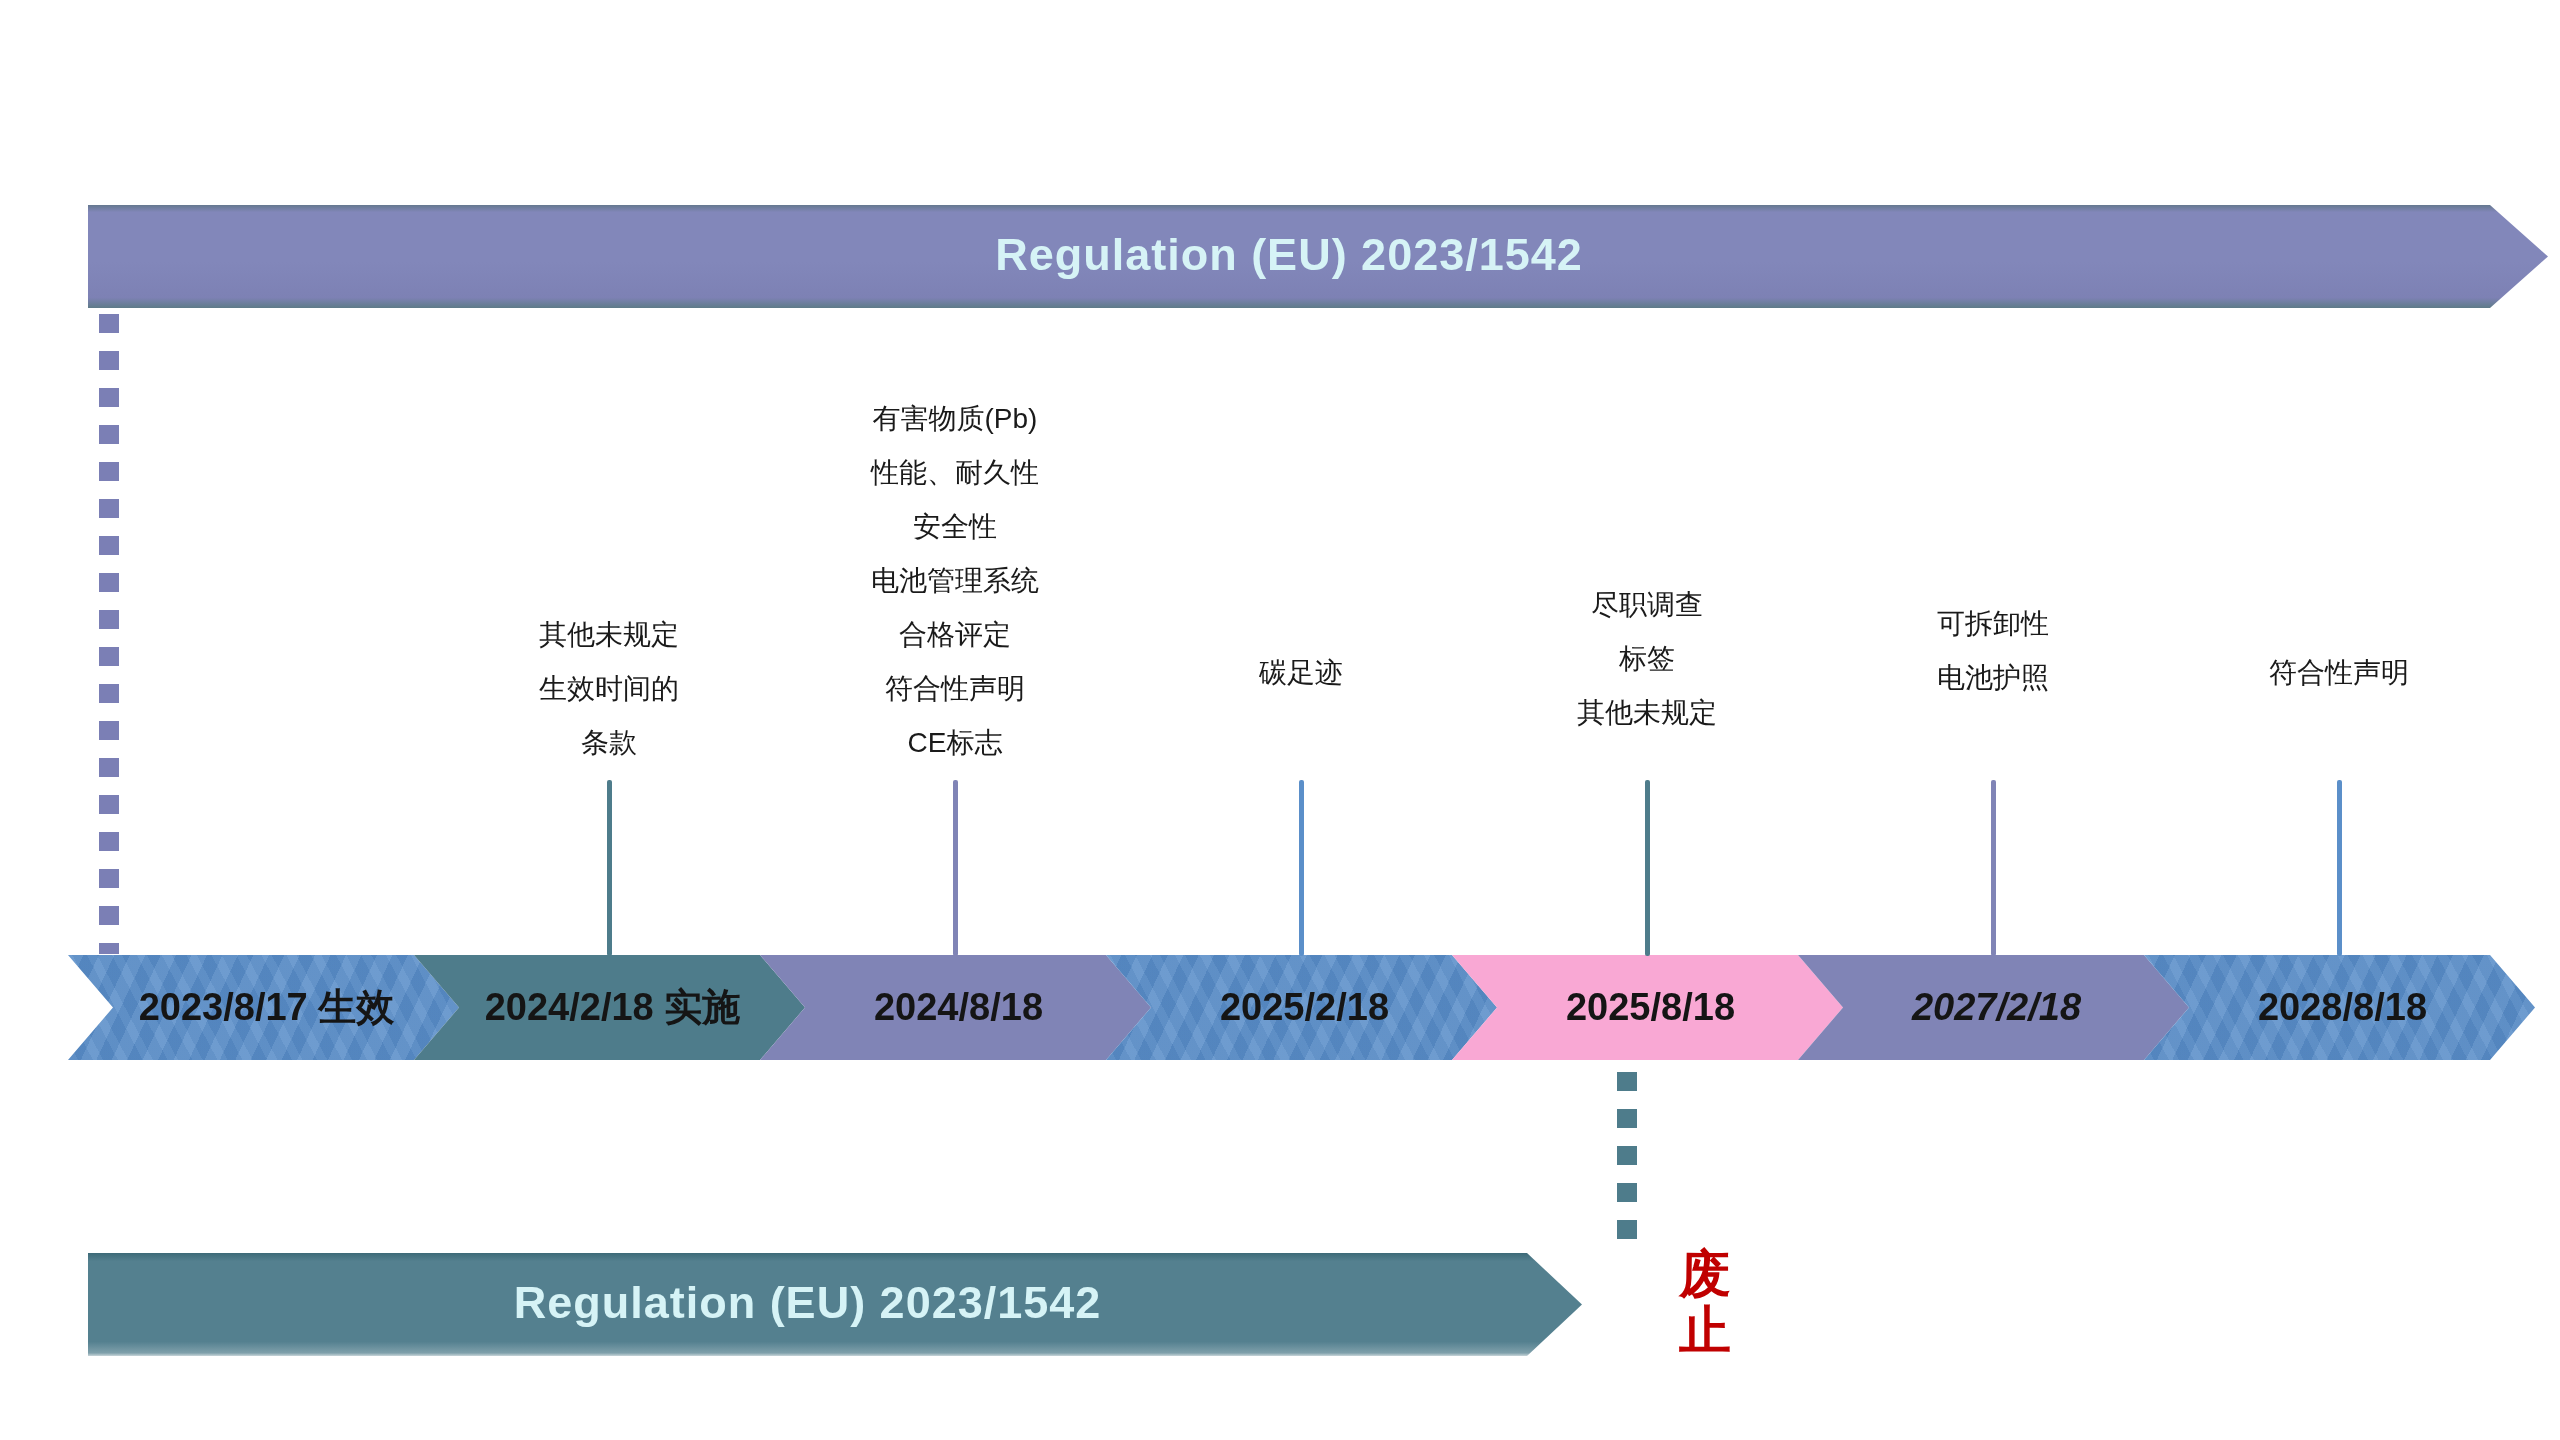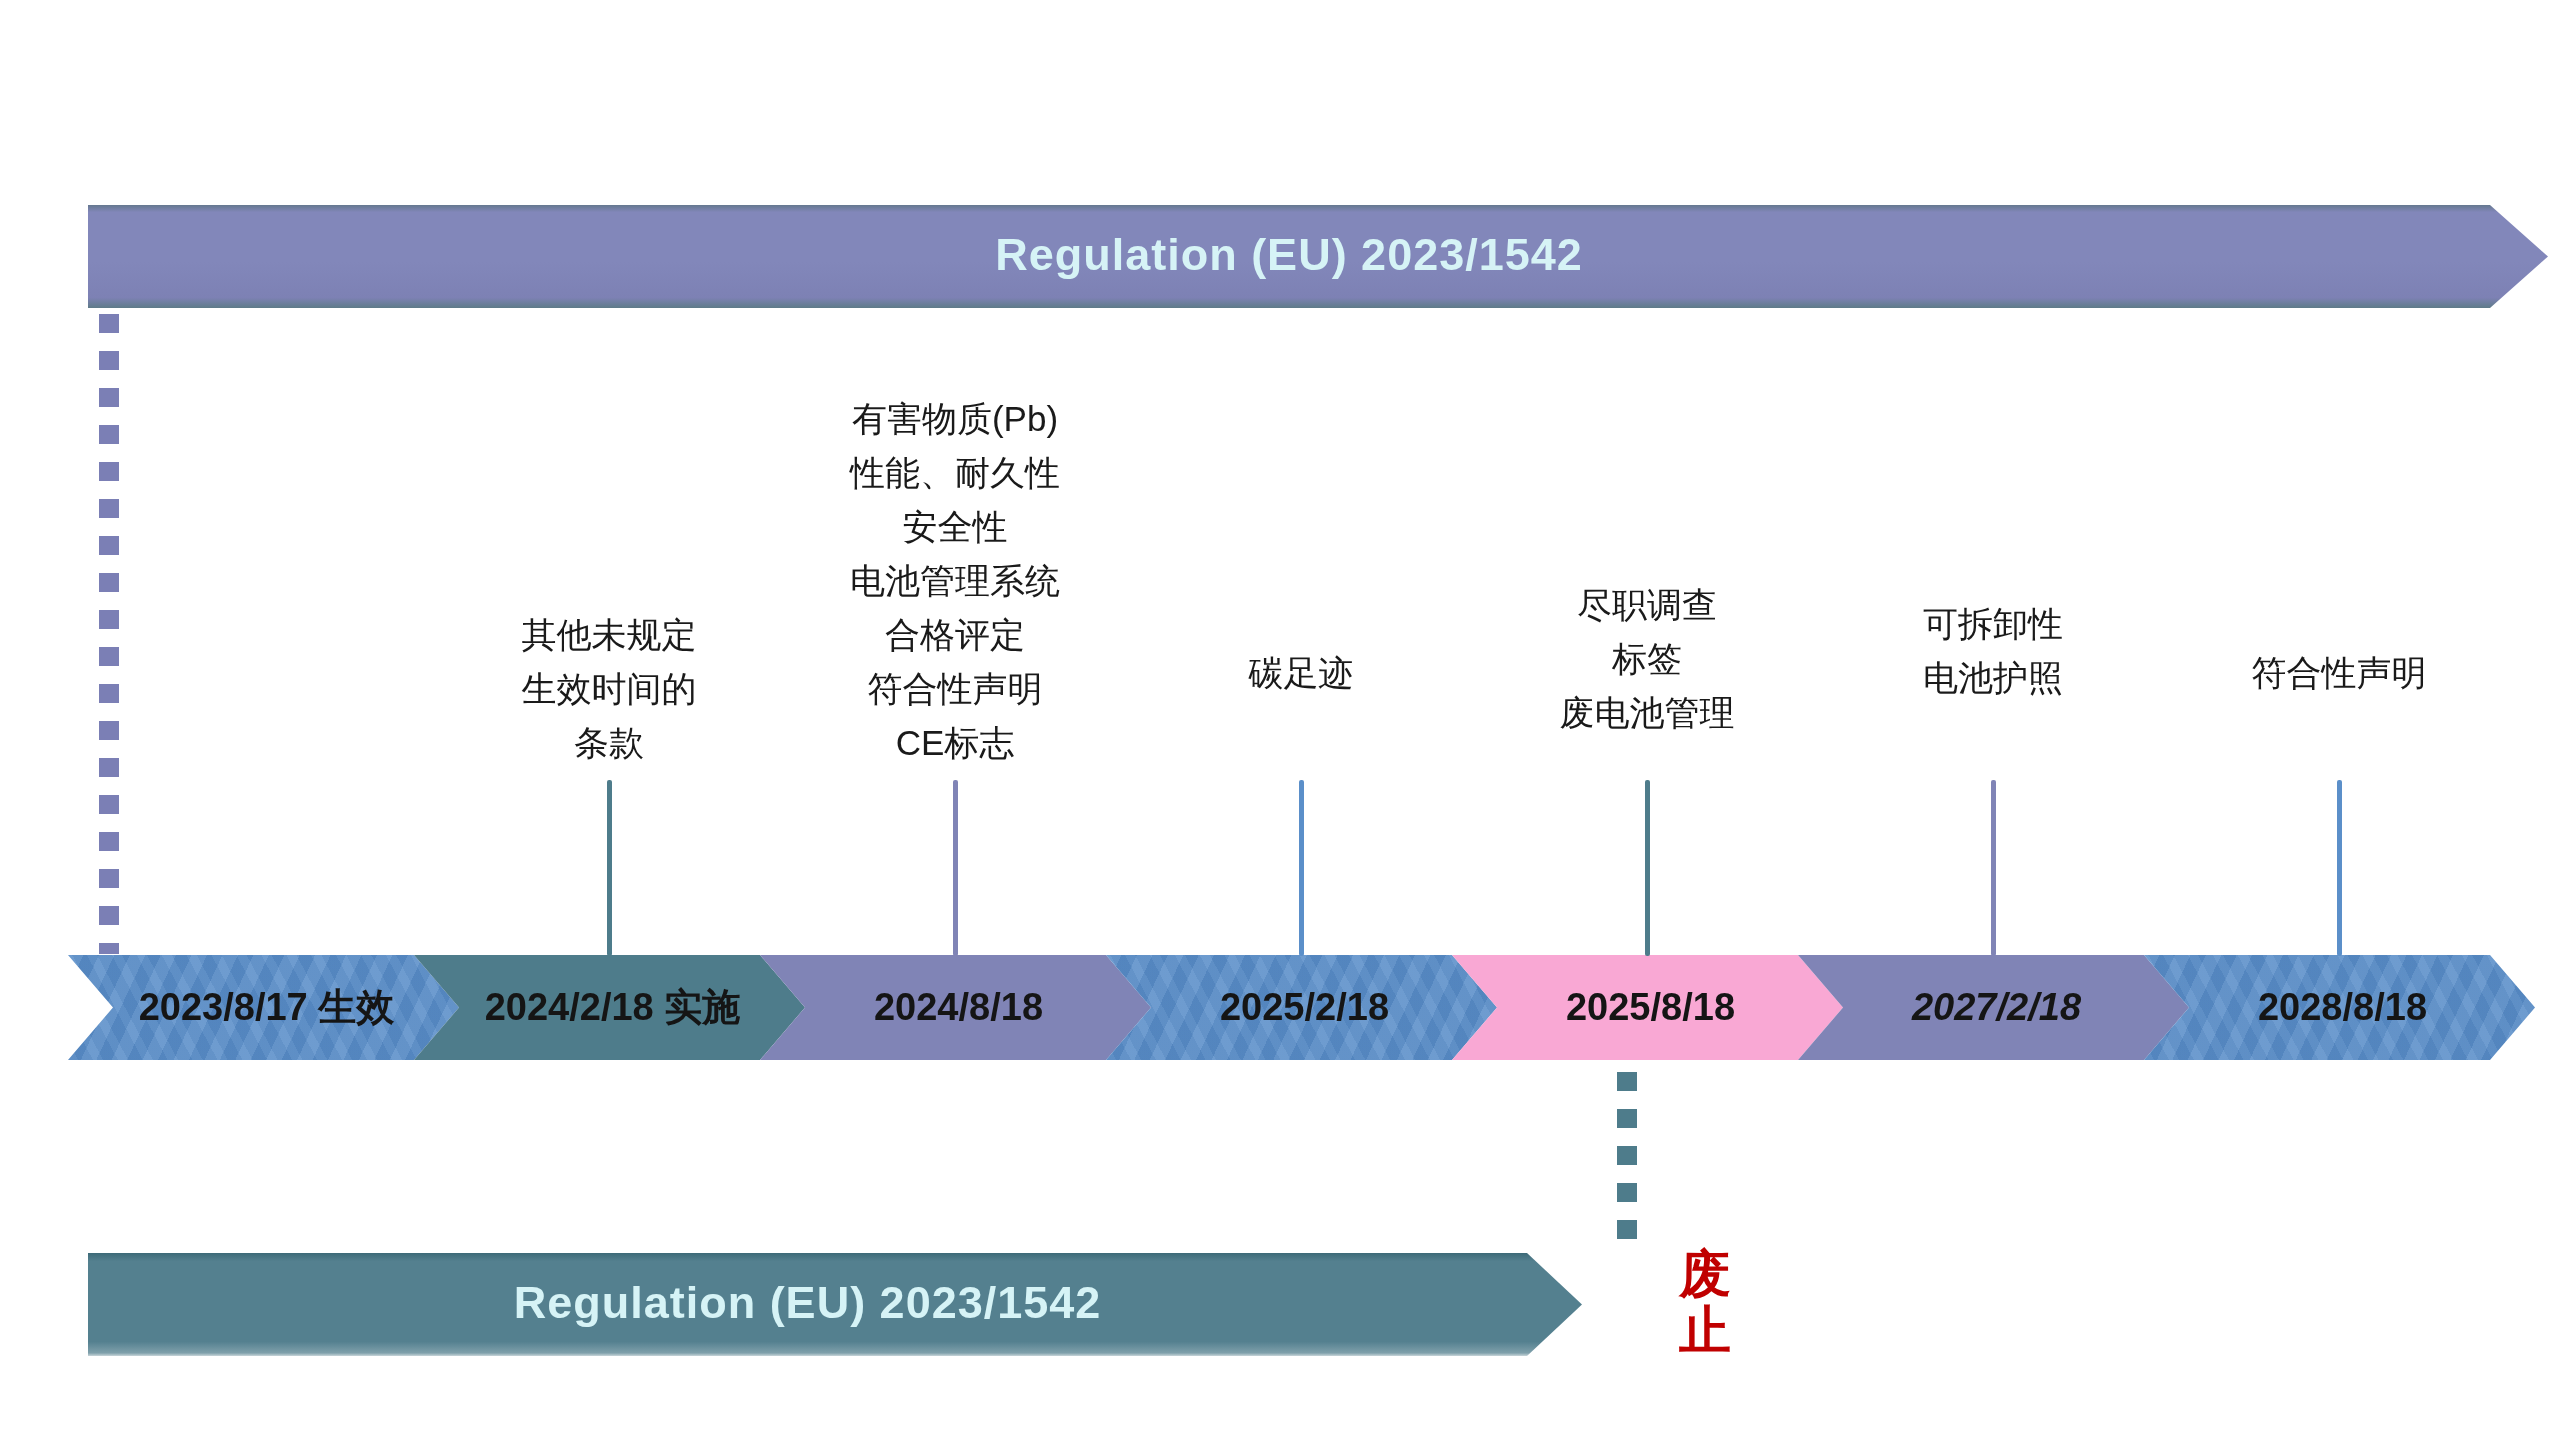--- a/index.html
+++ b/index.html
@@ -34,21 +34,21 @@
     background:repeating-linear-gradient(to bottom,#4e7c8b 0 19px,transparent 19px 37px);
   }
 
   
   .chevron{position:absolute;top:955px;height:105px;
     clip-path:polygon(0 0,calc(100% - 45px) 0,100% 50%,calc(100% - 45px) 100%,0 100%,45px 50%);
     display:flex;align-items:center;justify-content:center;}
   .chevron-date{font-weight:bold;font-size:38px;color:#151515;white-space:nowrap;transform:translateX(3px);}
   .stem{position:absolute;top:780px;height:176px;width:5px;border-radius:2px;}
   .milestone-label{position:absolute;white-space:pre-line;text-align:center;
-    font-size:35px;line-height:54px;color:#1a1a1a;transform:translateX(-50%);}
+    font-size:28px;line-height:54px;color:#1a1a1a;transform:translateX(-50%);}
 
   
   .repeal-text{position:absolute;left:1674px;top:1246px;width:62px;
     font-weight:bold;font-size:52px;line-height:56px;text-align:center;
     word-break:break-all;line-break:anywhere;}
 </style>
 </head>
 <body>
 
 <div class="canvas">
@@ -85,21 +85,21 @@
         <span class="chevron-date">2025/2/18</span>
       </div>
       <div class="stem" style="left: 1299px; background: rgb(91, 143, 201);"></div>
       <div class="milestone-label" style="left: 1301px; top: 646px;">碳足迹</div>
       <div class="chevron" style="left: 1452px; width: 391px; background: #f9a8d4;">
         <span class="chevron-date">2025/8/18</span>
       </div>
       <div class="stem" style="left: 1645px; background: rgb(78, 124, 139);"></div>
       <div class="milestone-label" style="left: 1647px; top: 578px;">尽职调查
 标签
-废电池管理</div>
+其他未规定</div>
       <div class="chevron" style="left: 1798px; width: 391px; background: rgb(128, 132, 182); font-style: italic;">
         <span class="chevron-date">2027/2/18</span>
       </div>
       <div class="stem" style="left: 1991px; background: rgb(128, 132, 182);"></div>
       <div class="milestone-label" style="left: 1993px; top: 597px;">可拆卸性
 电池护照</div>
       <div class="chevron" style="left: 2144px; width: 391px; background: repeating-linear-gradient(115deg, rgba(255, 255, 255, 0.07) 0px, rgba(255, 255, 255, 0.07) 14px, rgba(20, 50, 100, 0.06) 14px, rgba(20, 50, 100, 0.06) 28px), repeating-linear-gradient(62deg, rgba(255, 255, 255, 0.05) 0px, rgba(255, 255, 255, 0.05) 9px, rgba(25, 60, 110, 0.05) 9px, rgba(25, 60, 110, 0.05) 22px), rgb(91, 143, 201);">
         <span class="chevron-date">2028/8/18</span>
       </div>
       <div class="stem" style="left: 2337px; background: rgb(91, 143, 201);"></div>

